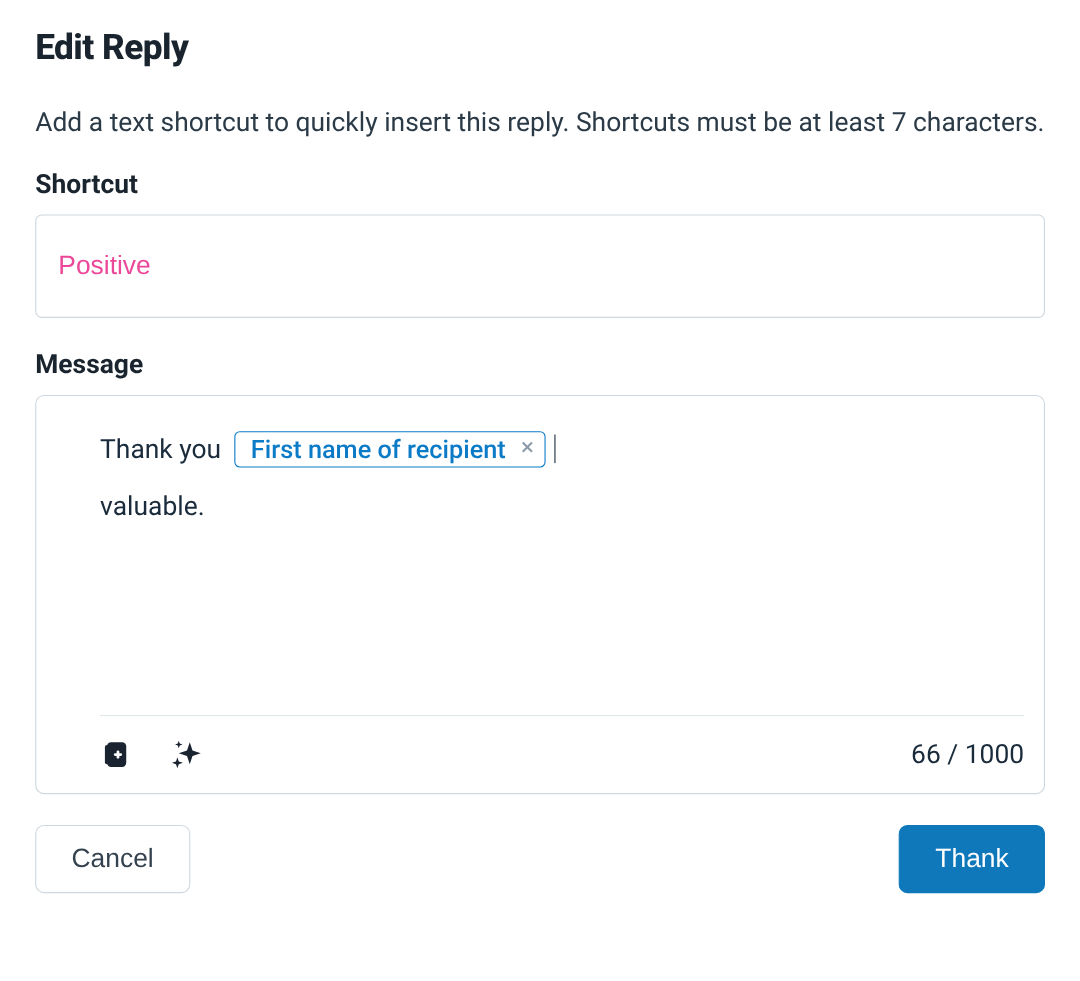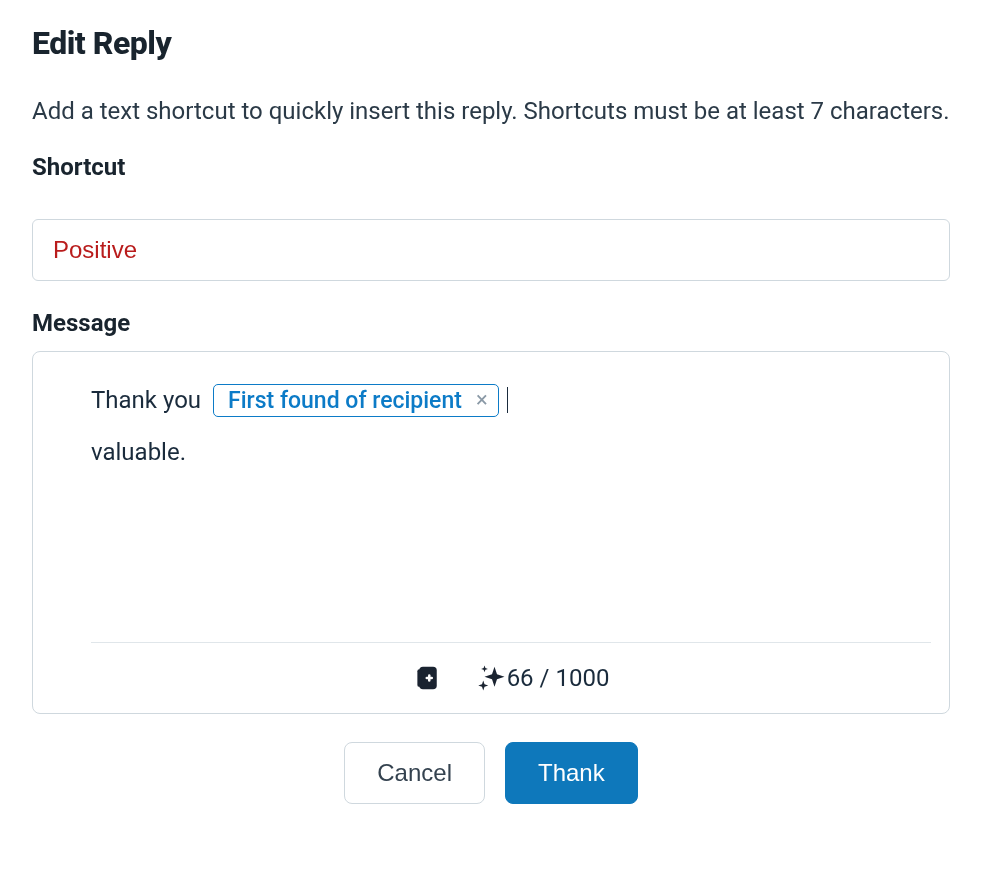--- a/index.html
+++ b/index.html
@@ -32,27 +32,26 @@
     .field-label {
       font-size: 24px;
       font-weight: 700;
       color: #19242e;
       margin-bottom: 14px;
       display: block;
     }
     .shortcut-input {
       width: 100%;
       font-size: 24px;
-      padding: 16px 20px;
+      padding: 32px 20px;
       border: 1px solid #cfd8de;
       border-radius: 6px;
-      color: #b91c1c;
+      color: #ec4899;
       background: #ffffff;
       outline: none;
-      margin-top: 24px;
     }
     .shortcut-input::placeholder {
       color: #8a99a6;
     }
     .shortcut-group {
       margin-bottom: 28px;
     }
     .message-editor {
       width: 100%;
       border: 1px solid #cfd8de;
@@ -103,21 +102,21 @@
       height: 26px;
       background: #1a2b3c;
       vertical-align: middle;
       margin-left: 2px;
     }
     .message-footer {
       border-top: 1px solid #e0e6ea;
       margin: 0 18px;
       padding: 20px 0px 20px 0px;
       display: flex;
-      justify-content: center;
+      justify-content: space-between;
       align-items: center;
     }
     .footer-icons {
       display: flex;
       gap: 34px;
       align-items: center;
       color: #1a2330;
     }
     .icon-btn {
       cursor: pointer;
@@ -127,21 +126,21 @@
       width: 30px;
       height: 30px;
     }
     .char-count {
       font-size: 24px;
       color: #1a2b3c;
       font-weight: 400;
     }
     .dialog-actions {
       display: flex;
-      justify-content: center;
+      justify-content: space-between;
       gap: 20px;
       margin-top: 28px;
     }
     .btn {
       font-size: 24px;
       padding: 16px 32px;
       border-radius: 8px;
       cursor: pointer;
       font-weight: 500;
       border: 1px solid transparent;
@@ -167,21 +166,21 @@
 <div class="shortcut-group">
   <label class="field-label">Shortcut</label>
   <input type="text" class="shortcut-input" value="Positive" style="">
 </div>
 
 <div>
   <label class="field-label">Message</label>
   <div class="message-editor">
     <div class="message-content">
       <span class="txt">Thank you </span><span class="variable-chip">
-          <span class="variable-chip-label">First found of recipient</span>
+          <span class="variable-chip-label">First name of recipient</span>
           <span class="variable-chip-close">×</span>
         </span><span class="caret"></span>
       <br>
       <span class="txt">valuable.</span>
     </div>
     <div class="message-footer">
       <div class="footer-icons">
         <span class="icon-btn">
           <svg width="30" height="30" viewBox="0 0 24 24" fill="none">
             <rect x="5" y="3" width="14" height="18" rx="3" fill="#1a2330"></rect>

